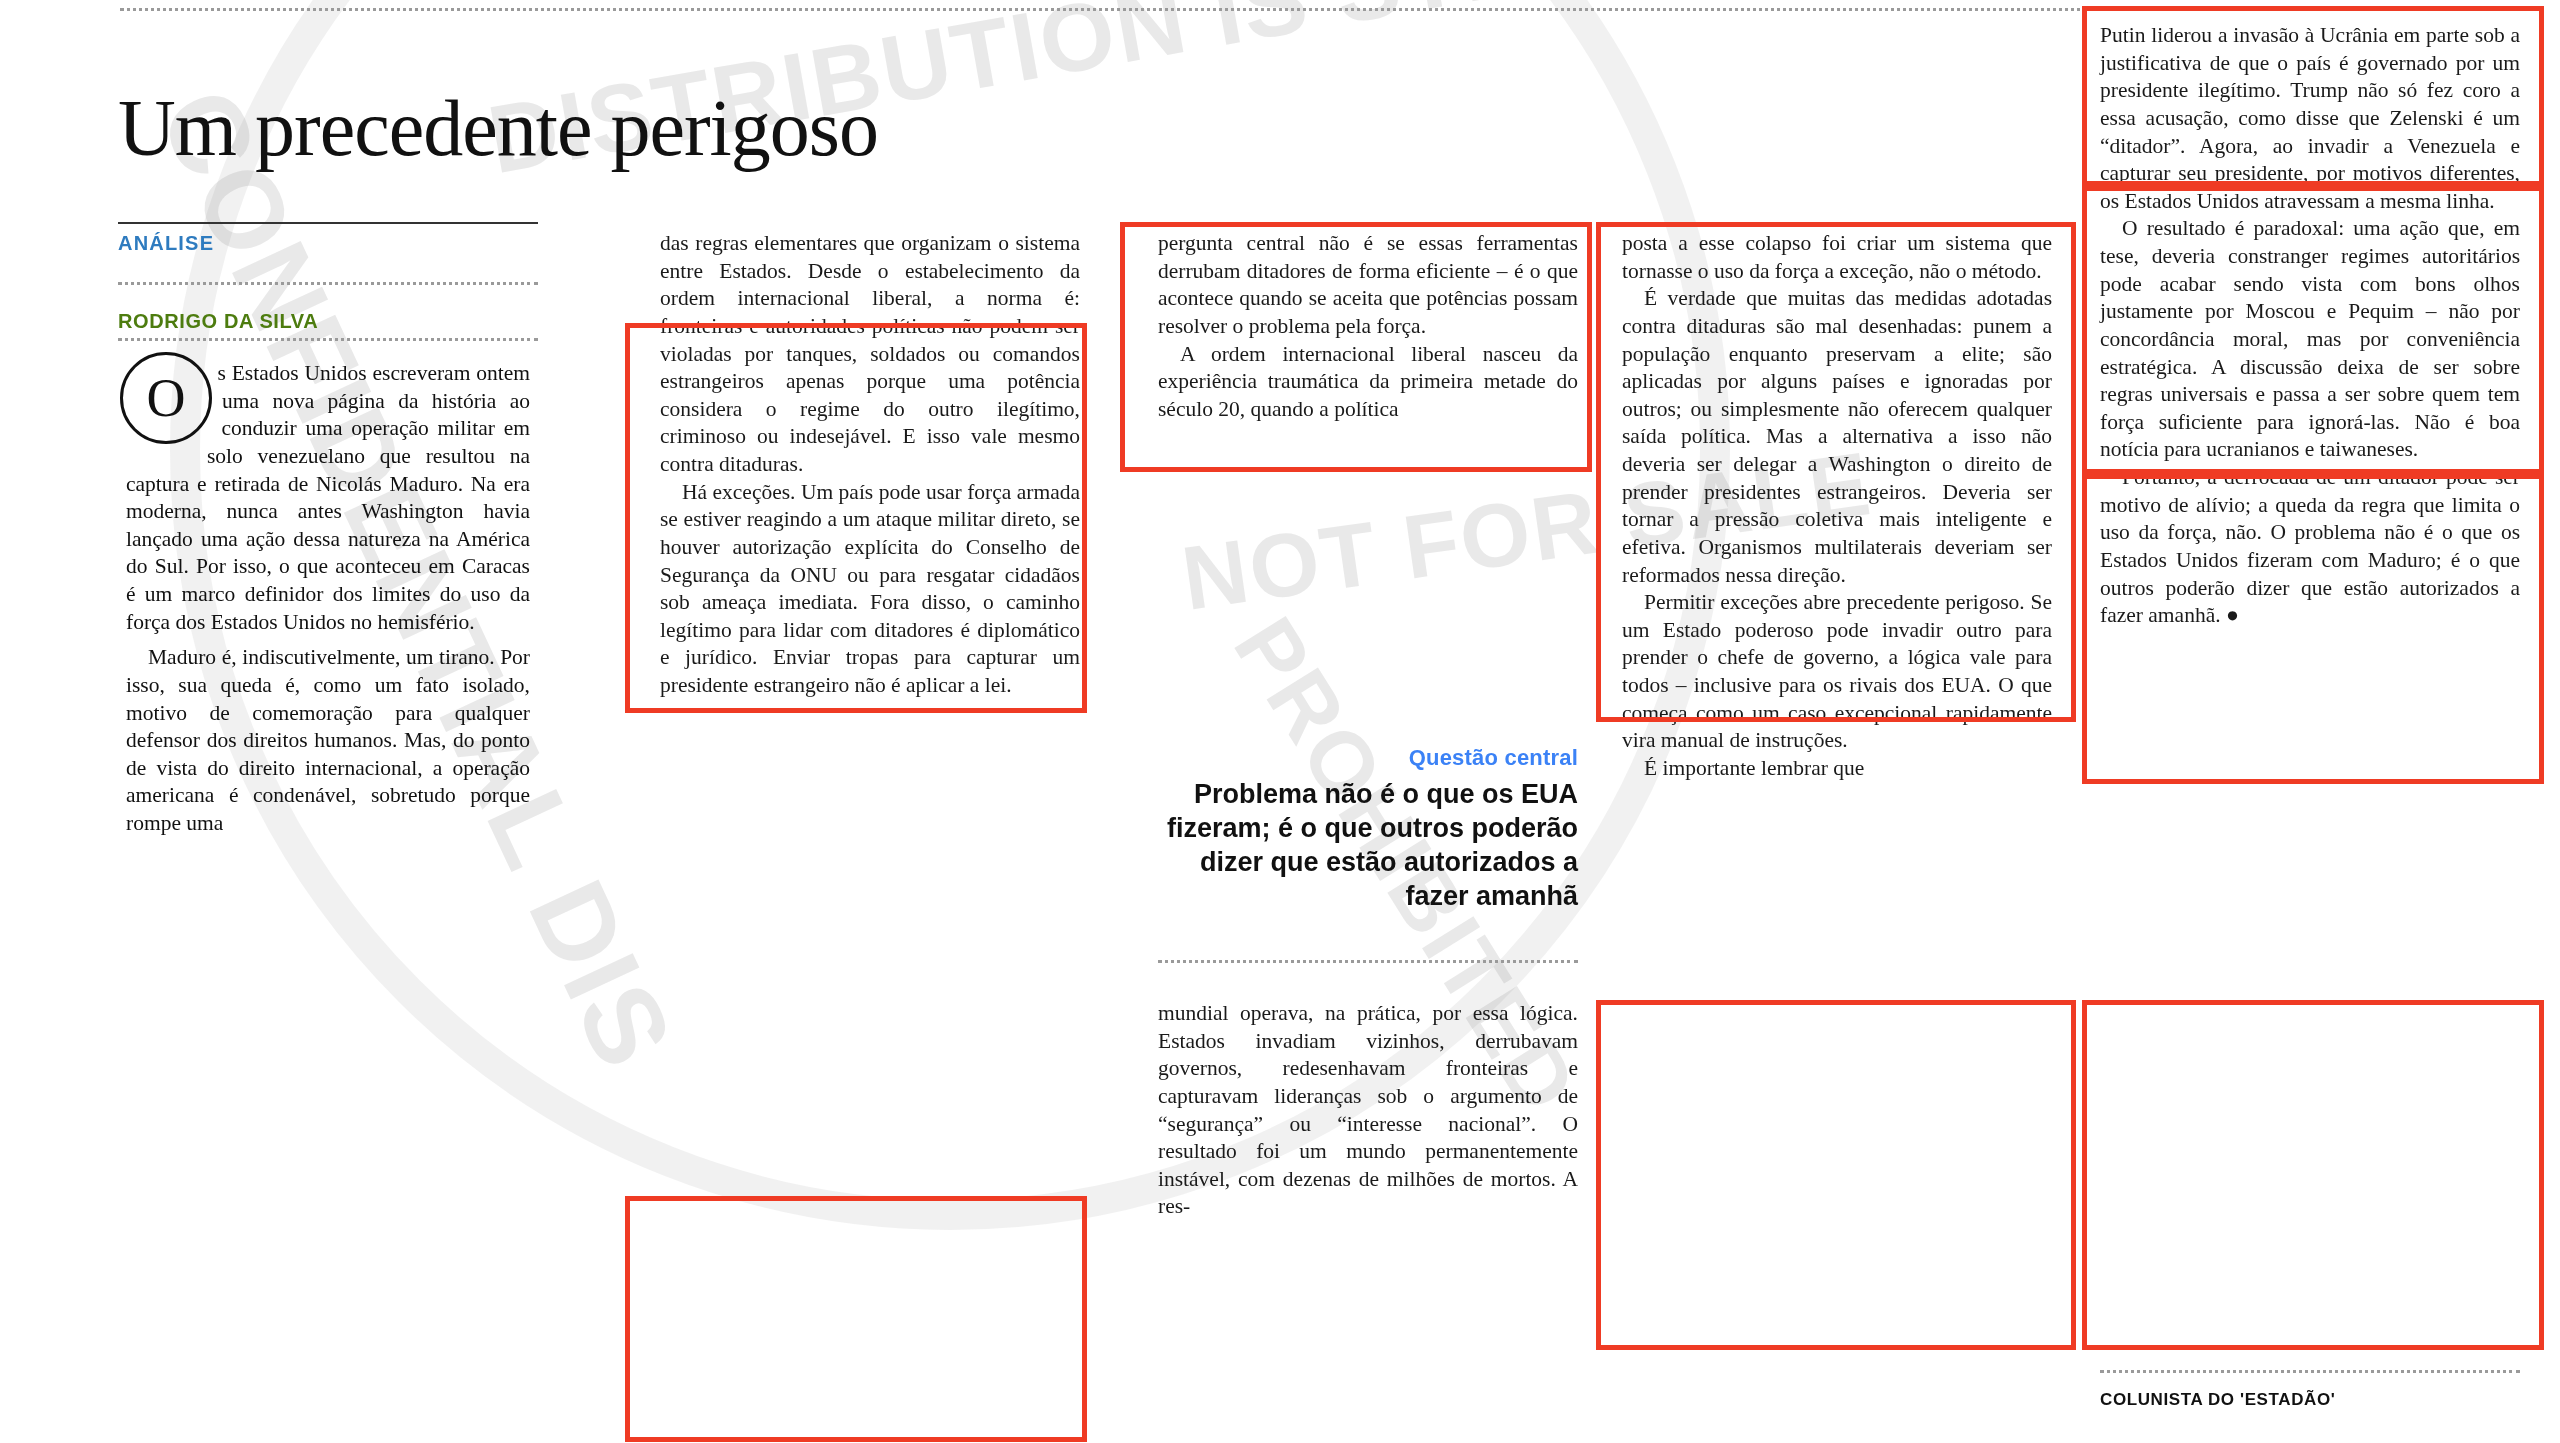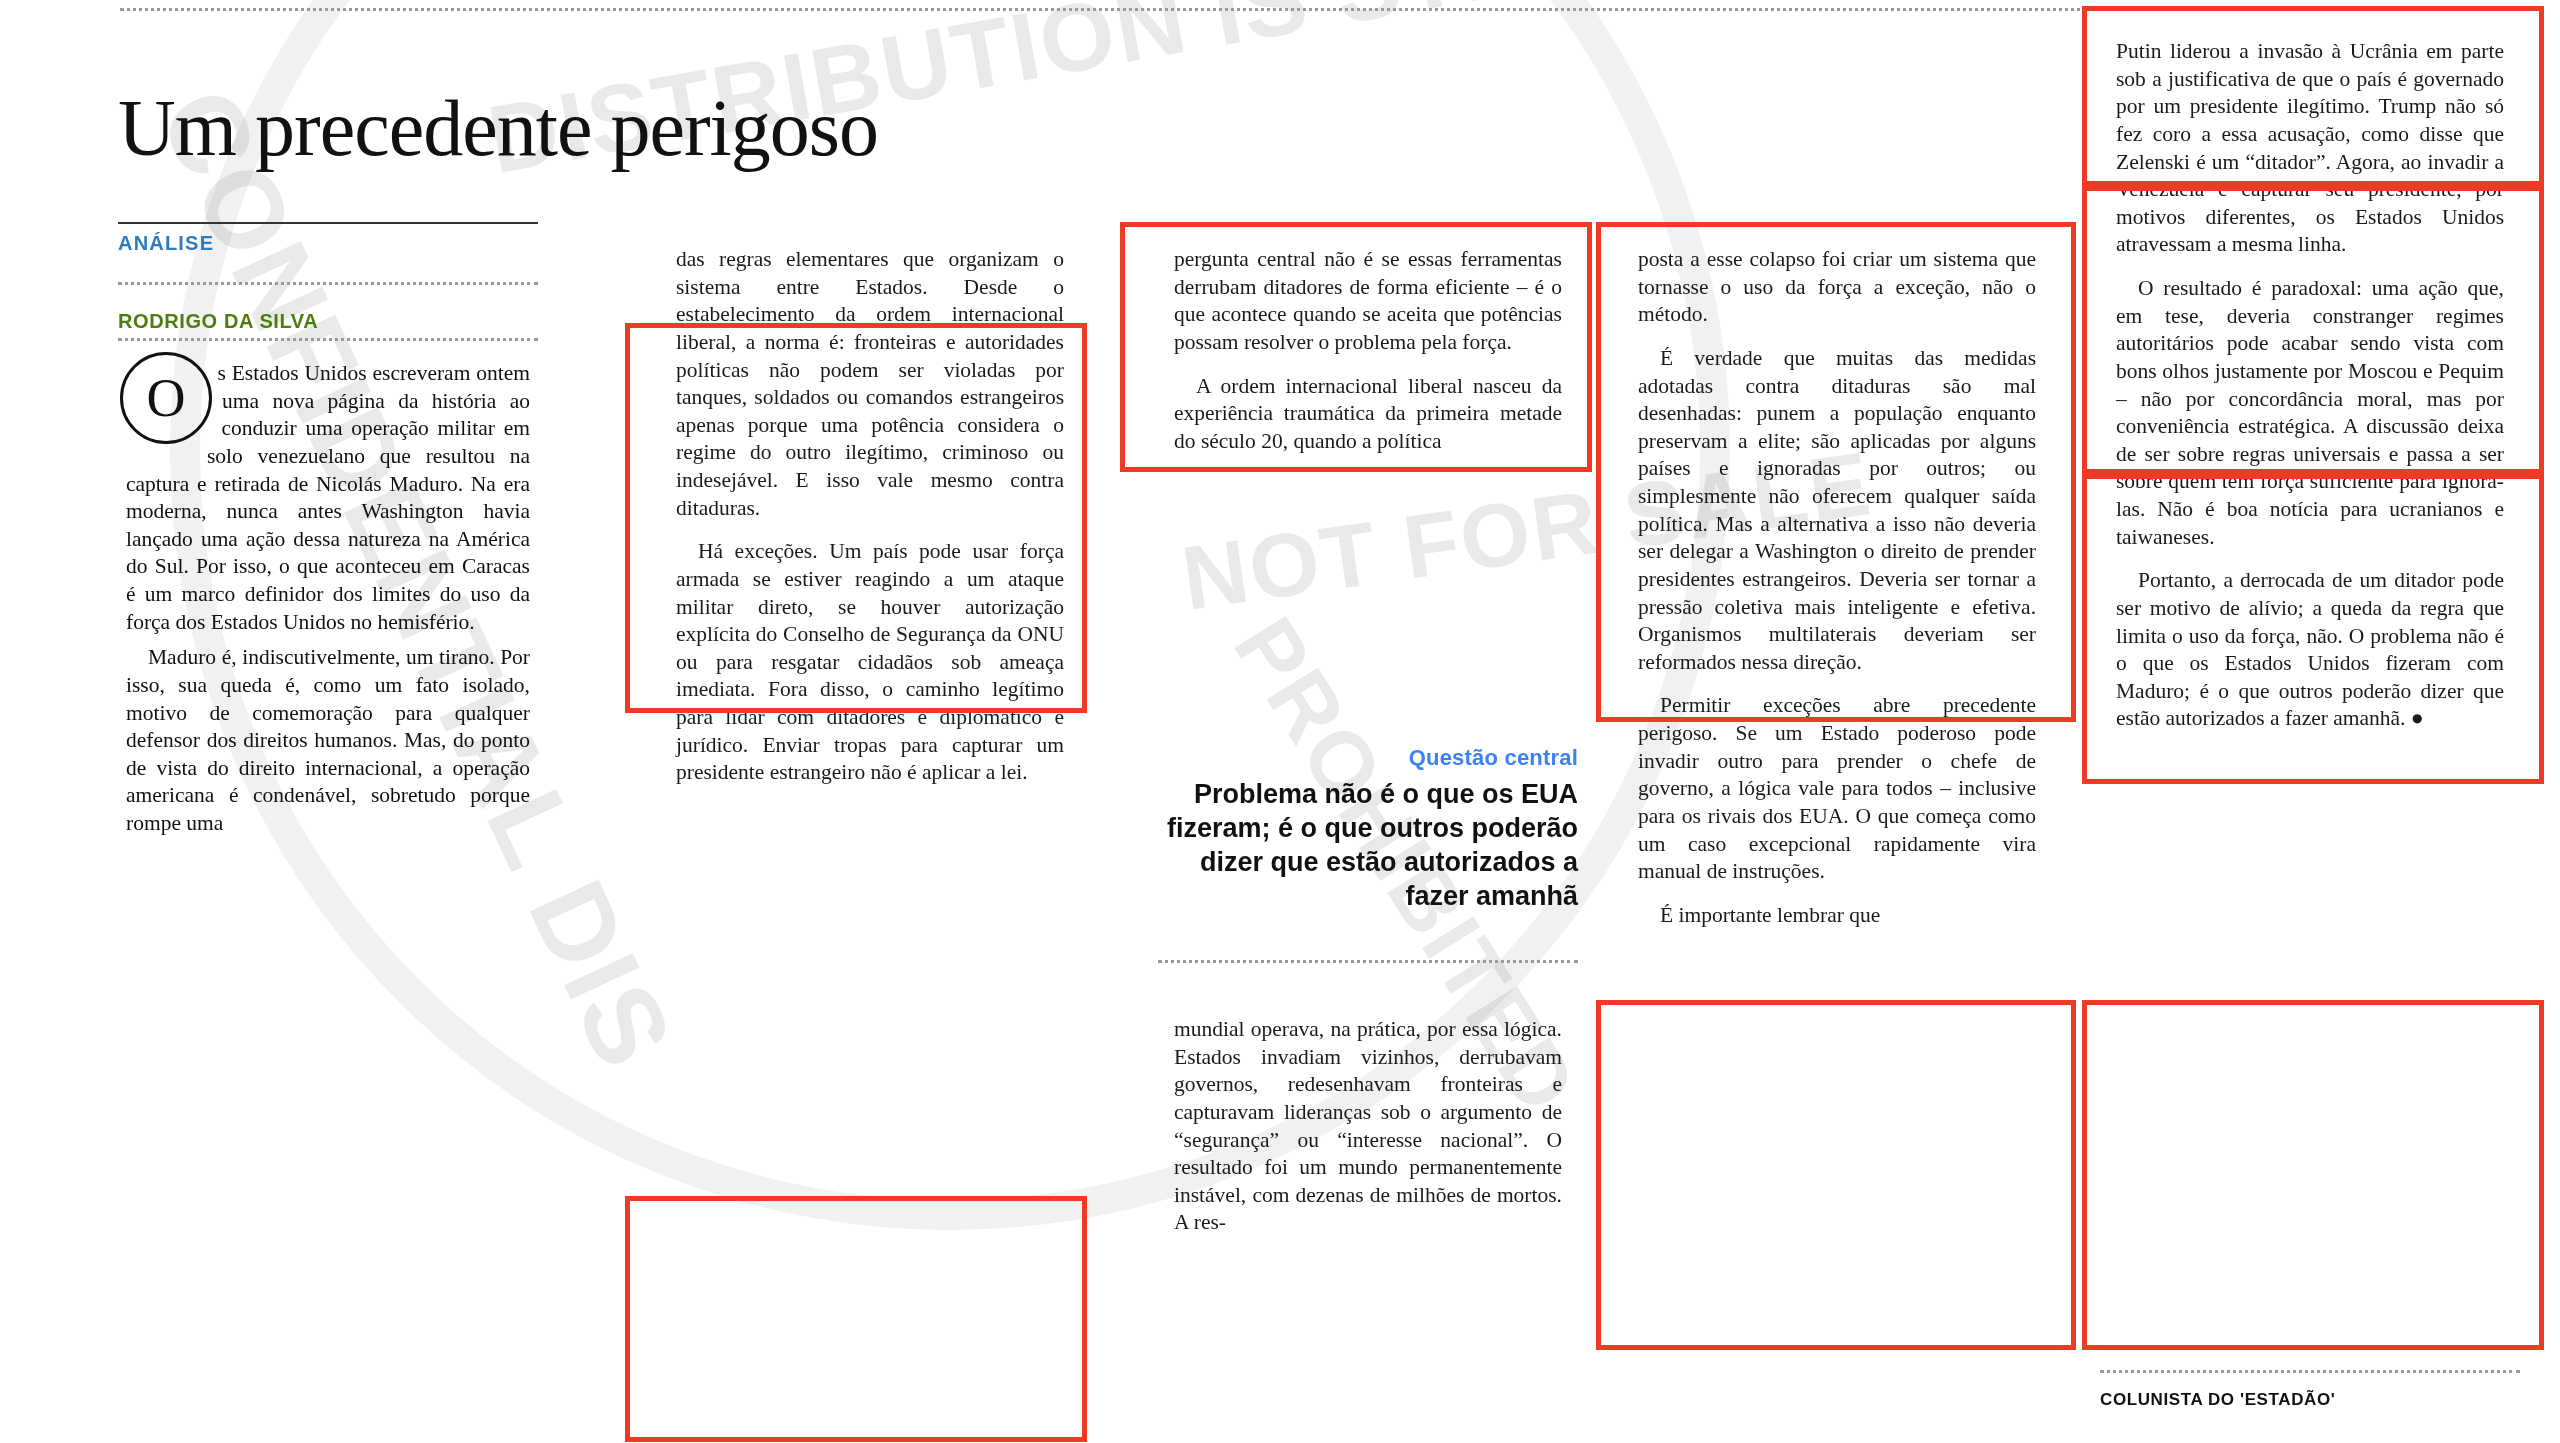--- a/index.html
+++ b/index.html
@@ -102,21 +102,21 @@
   
   .col {
     position: absolute;
     font-size: 21.5px;
     line-height: 1.285;
     text-align: justify;
     hyphens: auto;
     color: #1a1a1a;
   }
   .col p {
-    margin: 16px;
+    margin: 0;
     text-indent: 22px;
   }
   .col p.first {
     text-indent: 0;
   }
   .c2 { left: 660px; top: 230px; width: 420px; }
   .c3 { left: 1158px; top: 230px; width: 420px; }
   .c4 { left: 1622px; top: 230px; width: 430px; }
   .c5 { left: 2100px; top: 22px; width: 420px; }
 

